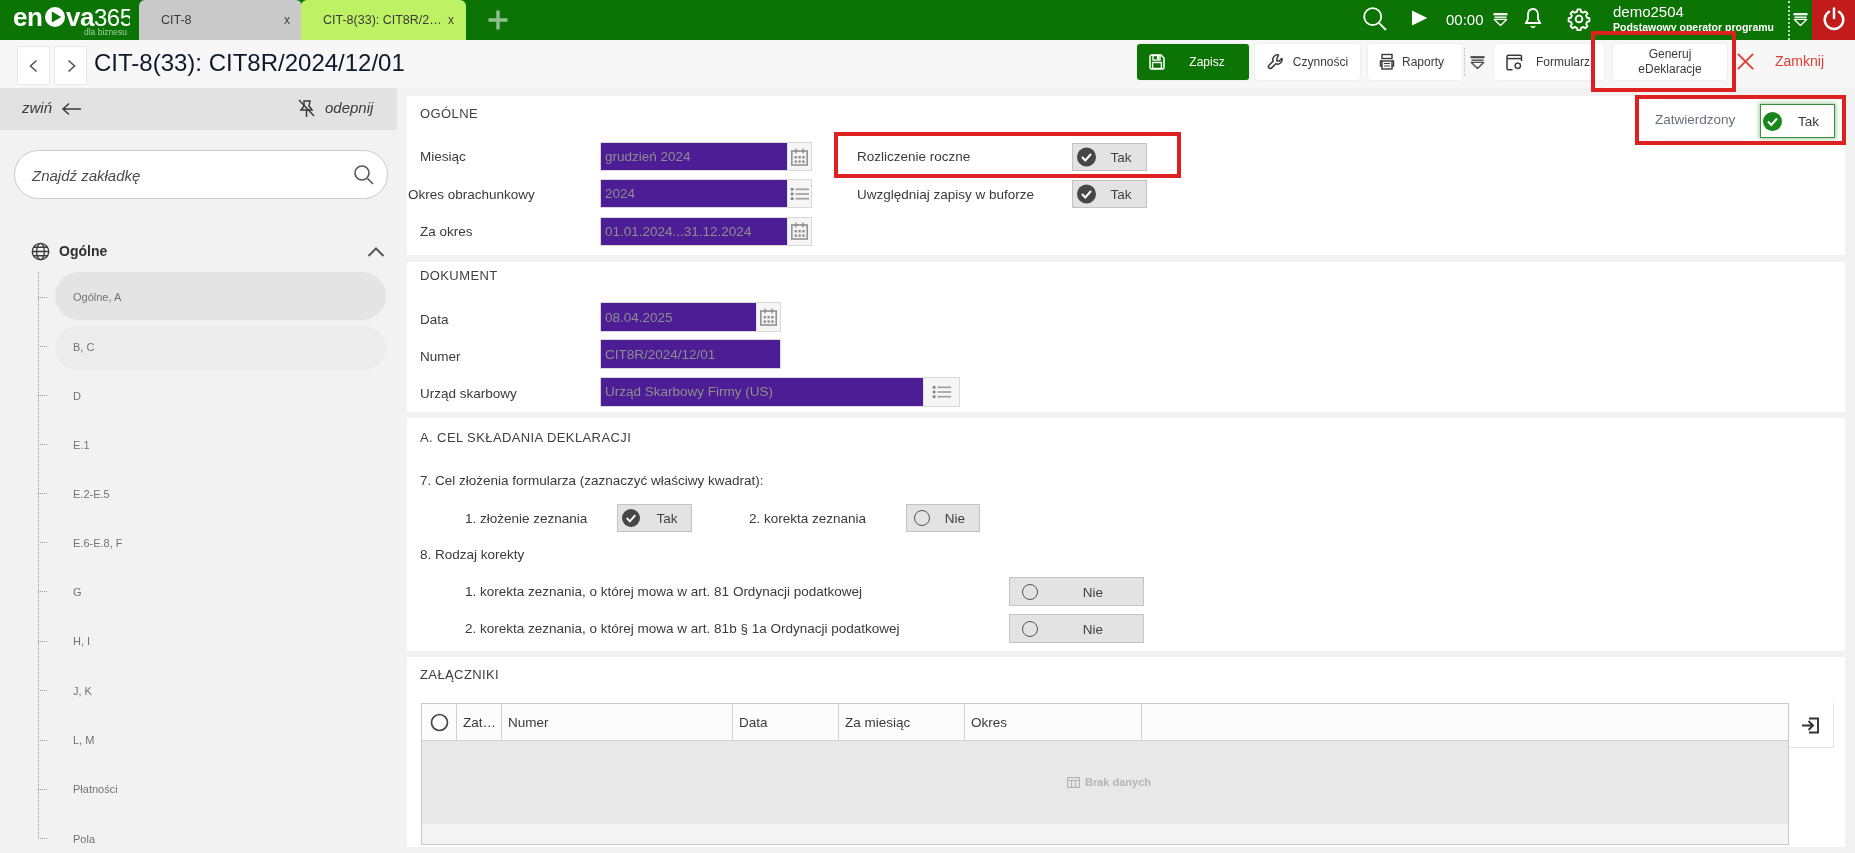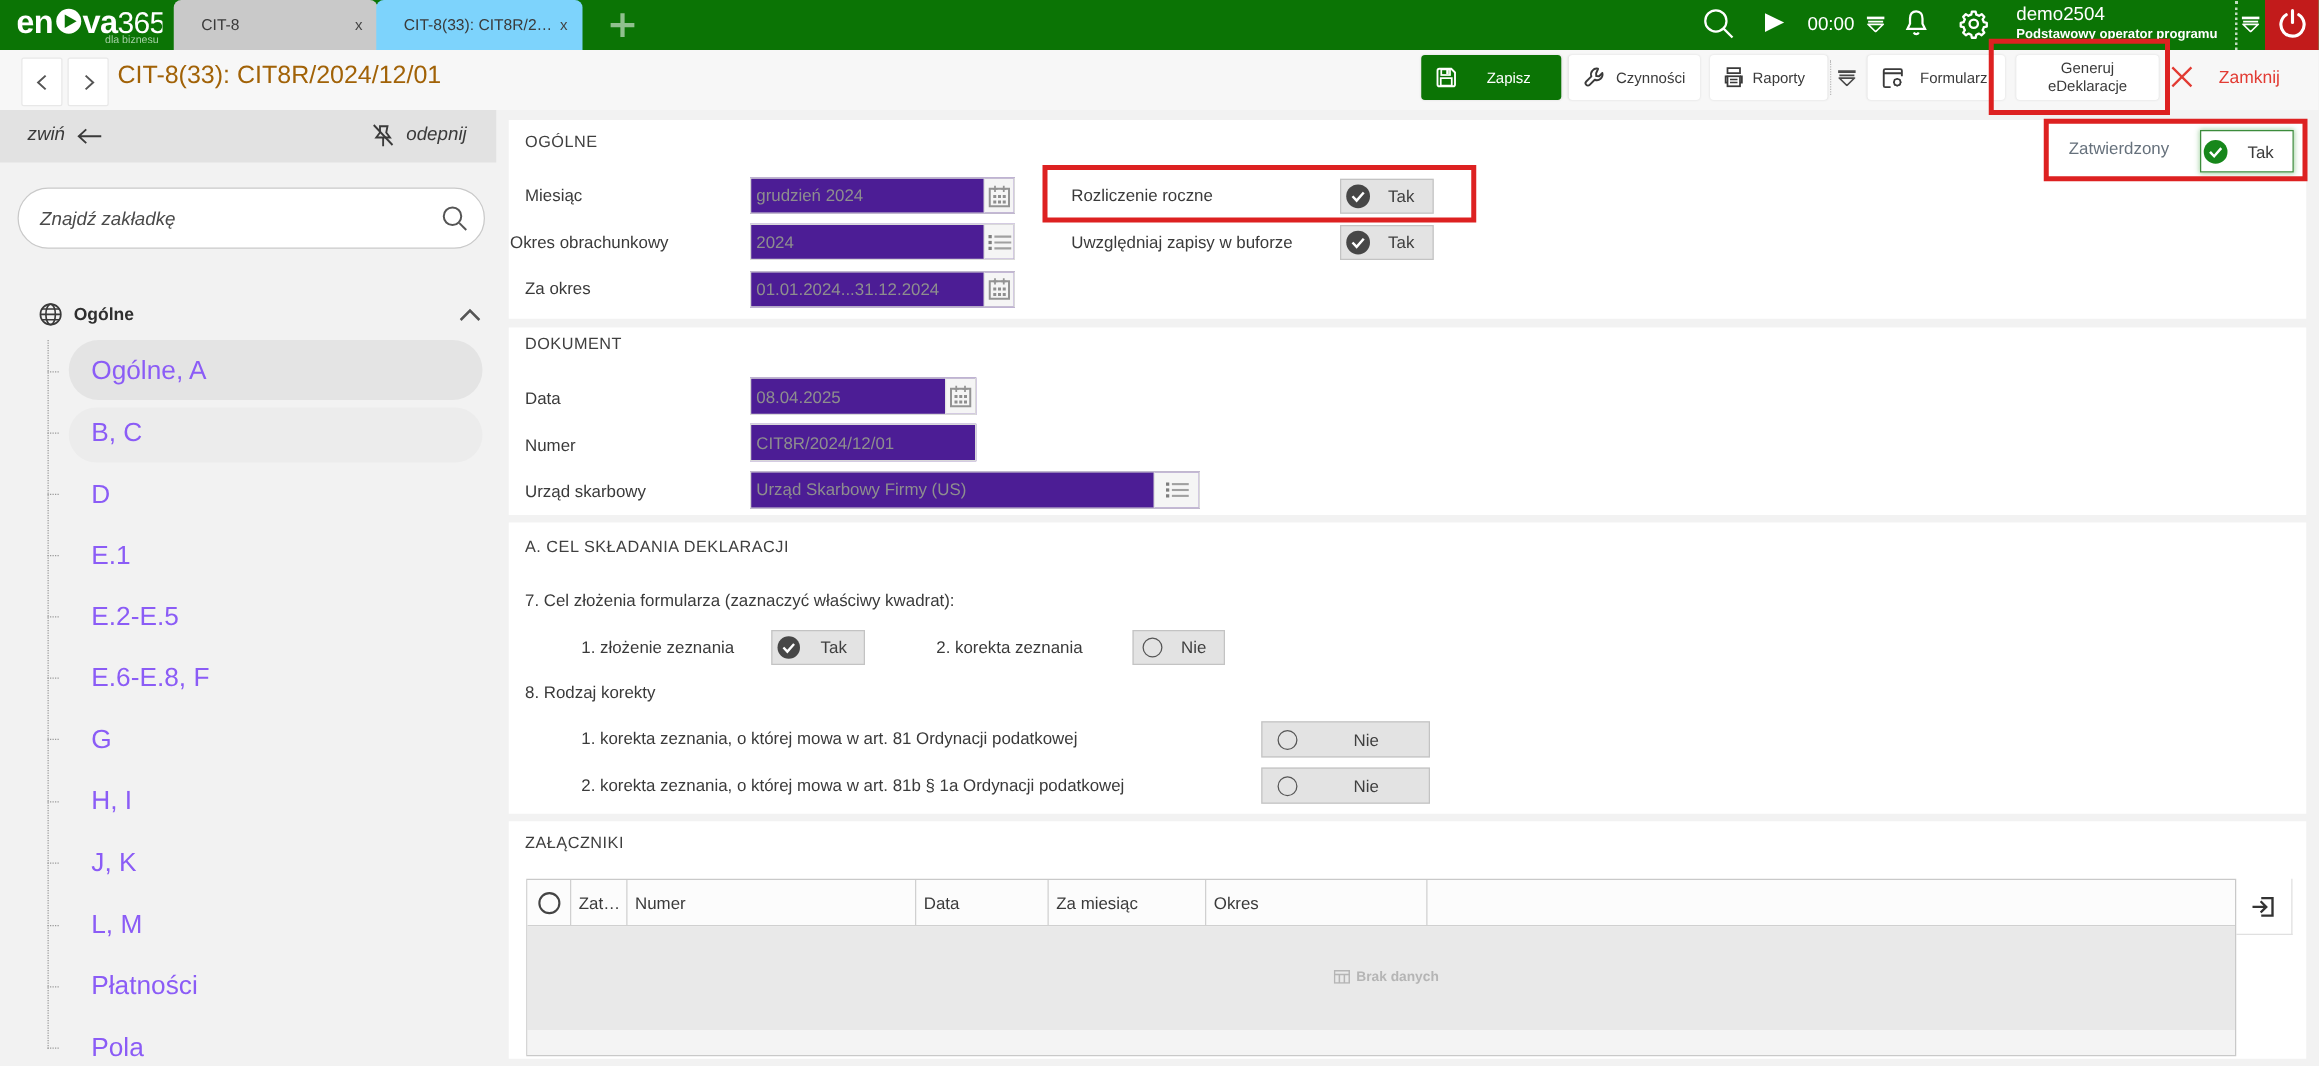--- a/index.html
+++ b/index.html
@@ -6,29 +6,29 @@
 body{font-family:"Liberation Sans",sans-serif;position:relative;background:#f2f2f2;color:#3a3a3a}
 .abs{position:absolute}
 
 #topbar{position:absolute;left:0;top:0;width:1855px;height:40px;background:#0b7405}
 .tab{position:absolute;top:0;height:40px;border-radius:6px 6px 0 0;font-size:12.5px;color:#3a3a3a;display:flex;align-items:center;padding:0 22px}
 .tab .x{position:absolute;right:12px;font-size:12px;color:#444}
 #logo{position:absolute;left:14px;top:3px;width:116px;height:36px}
 
 #toolbar{position:absolute;left:0;top:40px;width:1855px;height:48px;background:#f7f7f7}
 .navbtn{position:absolute;top:6px;width:33px;height:39px;background:#fff;border:1px solid #e8e8e8;border-radius:2px;display:flex;align-items:center;justify-content:center}
-#pagetitle{position:absolute;left:94px;top:9px;font-size:20px;color:#a16207;letter-spacing:0px}
+#pagetitle{position:absolute;left:94px;top:9px;font-size:24px;color:#0f172a;letter-spacing:0px}
 .tbtn{position:absolute;top:4px;height:36px;background:#fff;border-radius:3px;display:flex;align-items:center;justify-content:center;font-size:12px;color:#3a3a3a;box-shadow:0 0 2px rgba(0,0,0,0.12)}
 
 
 #sidebar{position:absolute;left:0;top:88px;width:397px;height:765px;background:#f2f2f2}
 #sidehead{position:absolute;left:0;top:0;width:397px;height:42px;background:#e2e2e2;font-style:italic;font-size:15px;color:#3a3a3a}
 #searchbox{position:absolute;left:14px;top:62px;width:374px;height:49px;background:#fff;border:1px solid #c9c9c9;border-radius:25px}
 #searchbox .ph{position:absolute;left:17px;top:16px;font-style:italic;font-size:15px;color:#4a4a4a}
-.titem{position:absolute;left:73px;font-size:21px;color:#8b5cf6;transform:translateY(-50%)}
+.titem{position:absolute;left:73px;font-size:11px;color:#737373;transform:translateY(-50%)}
 .pill{position:absolute;left:55px;width:331px;height:44px;border-radius:22px}
 
 .panel{position:absolute;left:407px;width:1438px;background:#fff}
 .sect{position:absolute;left:13px;font-size:13px;color:#3f3f3f;letter-spacing:0.4px}
 .lbl{position:absolute;font-size:13.5px;color:#3a3a3a;transform:translateY(-50%);white-space:nowrap}
 .inp{position:absolute;background:#4c1d95;border:1px solid #d9d9d9;font-size:13.5px;color:#8e8e8e;display:flex;align-items:center;padding-left:4px;white-space:nowrap}
 .iseg{position:absolute;right:0;top:0;height:100%;background:#f5f5f5;border-left:1px solid #e2e2e2;display:flex;align-items:center;justify-content:center}
 .tgl{position:absolute;background:#e3e3e3;border:1px solid #c3c3c3;font-size:13.5px;color:#3f3f3f}
 .tgl .txt{position:absolute;transform:translate(-50%,-50%);top:50%}
 .circ-yes{position:absolute;top:50%;transform:translate(0,-50%);width:19px;height:19px;border-radius:50%;background:#474747}
@@ -43,21 +43,21 @@
   <svg id="logo" viewBox="0 0 116 36">
     <text x="-1" y="23" font-family="Liberation Sans" font-size="26" fill="#fff" font-weight="bold" letter-spacing="-0.5">en</text>
     <circle cx="41" cy="14" r="10" fill="#fff"></circle>
     <path d="M37.8 8.6 L47.3 14 L37.8 19.4 Z" fill="#0b7405"></path>
     <text x="52" y="23" font-family="Liberation Sans" font-size="26" fill="#fff" font-weight="bold" letter-spacing="-0.5">va</text>
     <text x="80" y="23" font-family="Liberation Sans" font-size="24" fill="#fff" letter-spacing="-0.5">365</text>
     <text x="113" y="31.5" font-family="Liberation Sans" font-size="8.5" fill="#a3cfa3" text-anchor="end">dla biznesu</text>
   </svg>
 
   <div class="tab" style="left:139px;width:163px;background:#c9c9c9">CIT-8<span class="x">x</span></div>
-  <div class="tab" style="left:301px;width:165px;background:#7dd3fc">CIT-8(33): CIT8R/2…<span class="x">x</span></div>
+  <div class="tab" style="left:301px;width:165px;background:#bef264">CIT-8(33): CIT8R/2…<span class="x">x</span></div>
   <svg class="abs" style="left:488px;top:10px" width="20" height="20" viewBox="0 0 20 20">
       <path d="M10 0.5 V19.5 M0.5 10 H19.5" stroke="rgba(255,255,255,0.55)" stroke-width="3.4"></path>
     </svg>
 
   <svg class="abs" style="left:1363px;top:7px" width="26" height="26" viewBox="0 0 26 26">
       <circle cx="9.7" cy="9.7" r="8.5" fill="none" stroke="#fff" stroke-width="1.8"></circle>
       <path d="M15.9 15.9 L23 23" stroke="#fff" stroke-width="1.8"></path>
     </svg>
   <svg class="abs" style="left:1411px;top:10px" width="17" height="16" viewBox="0 0 17 16">
       <path d="M1 0.5 L16.3 8 L1 15.5 Z" fill="#fff"></path>

